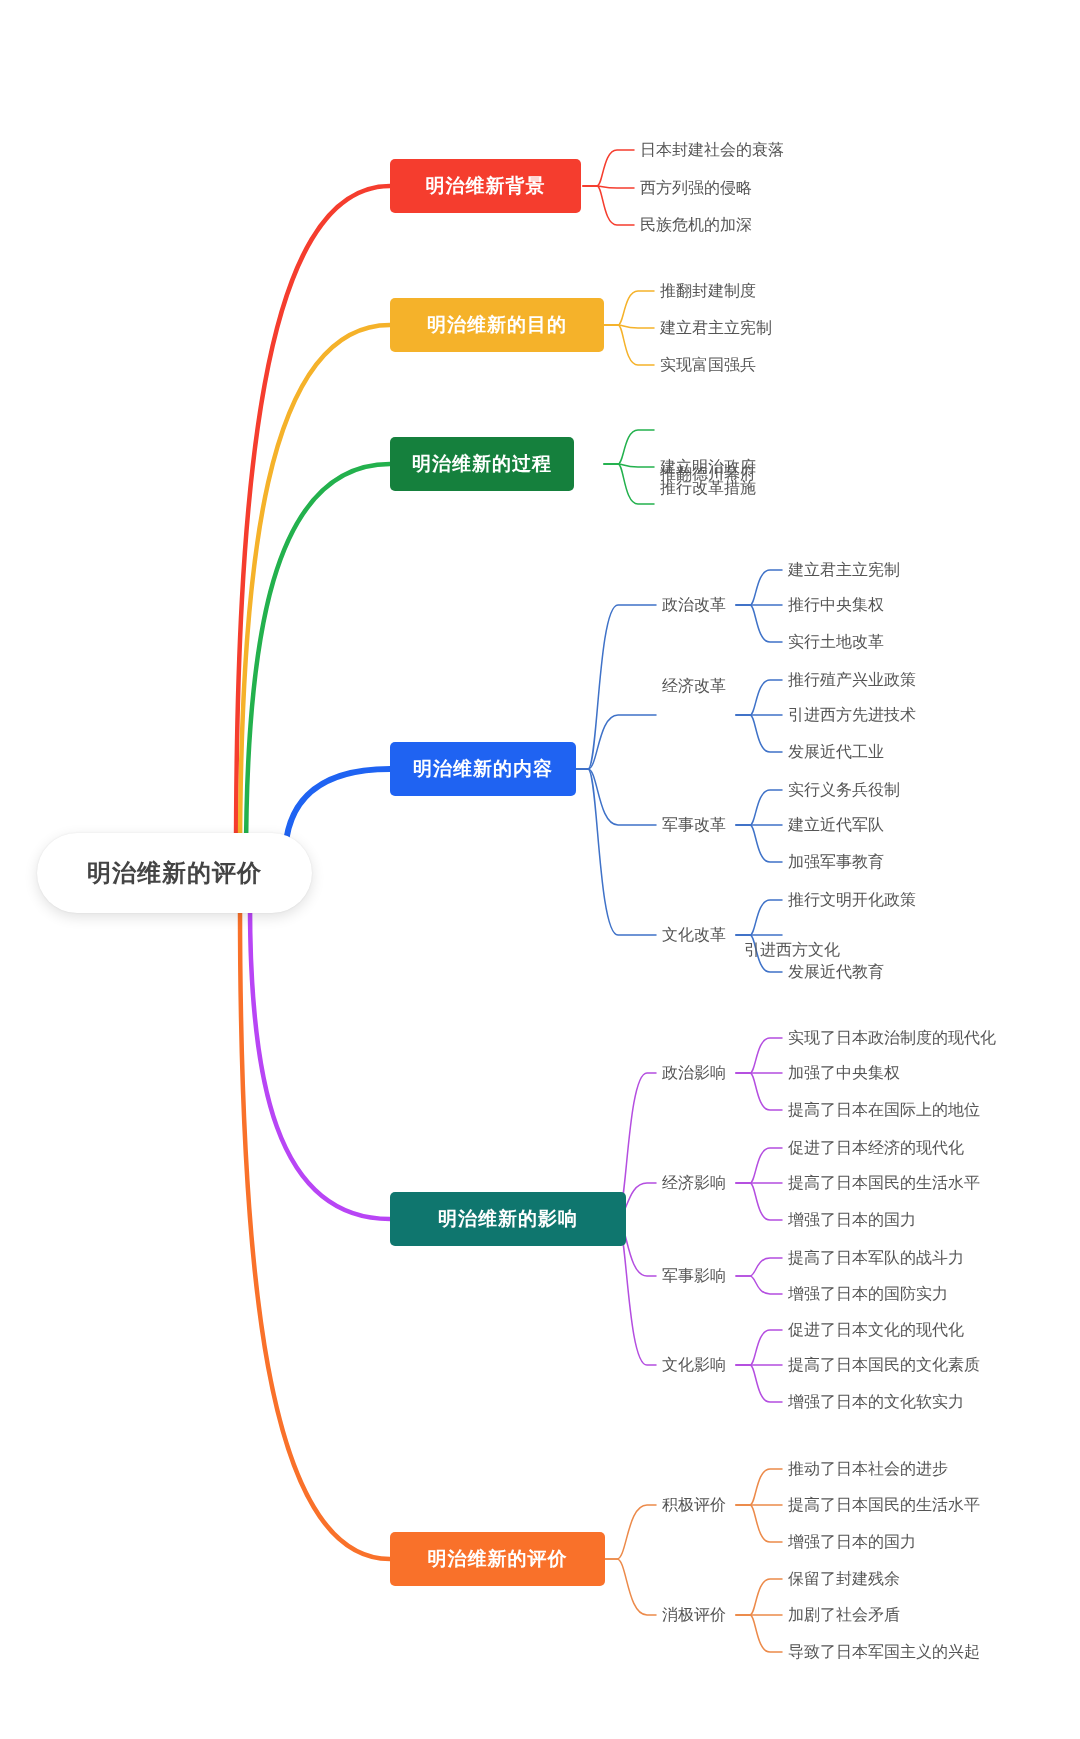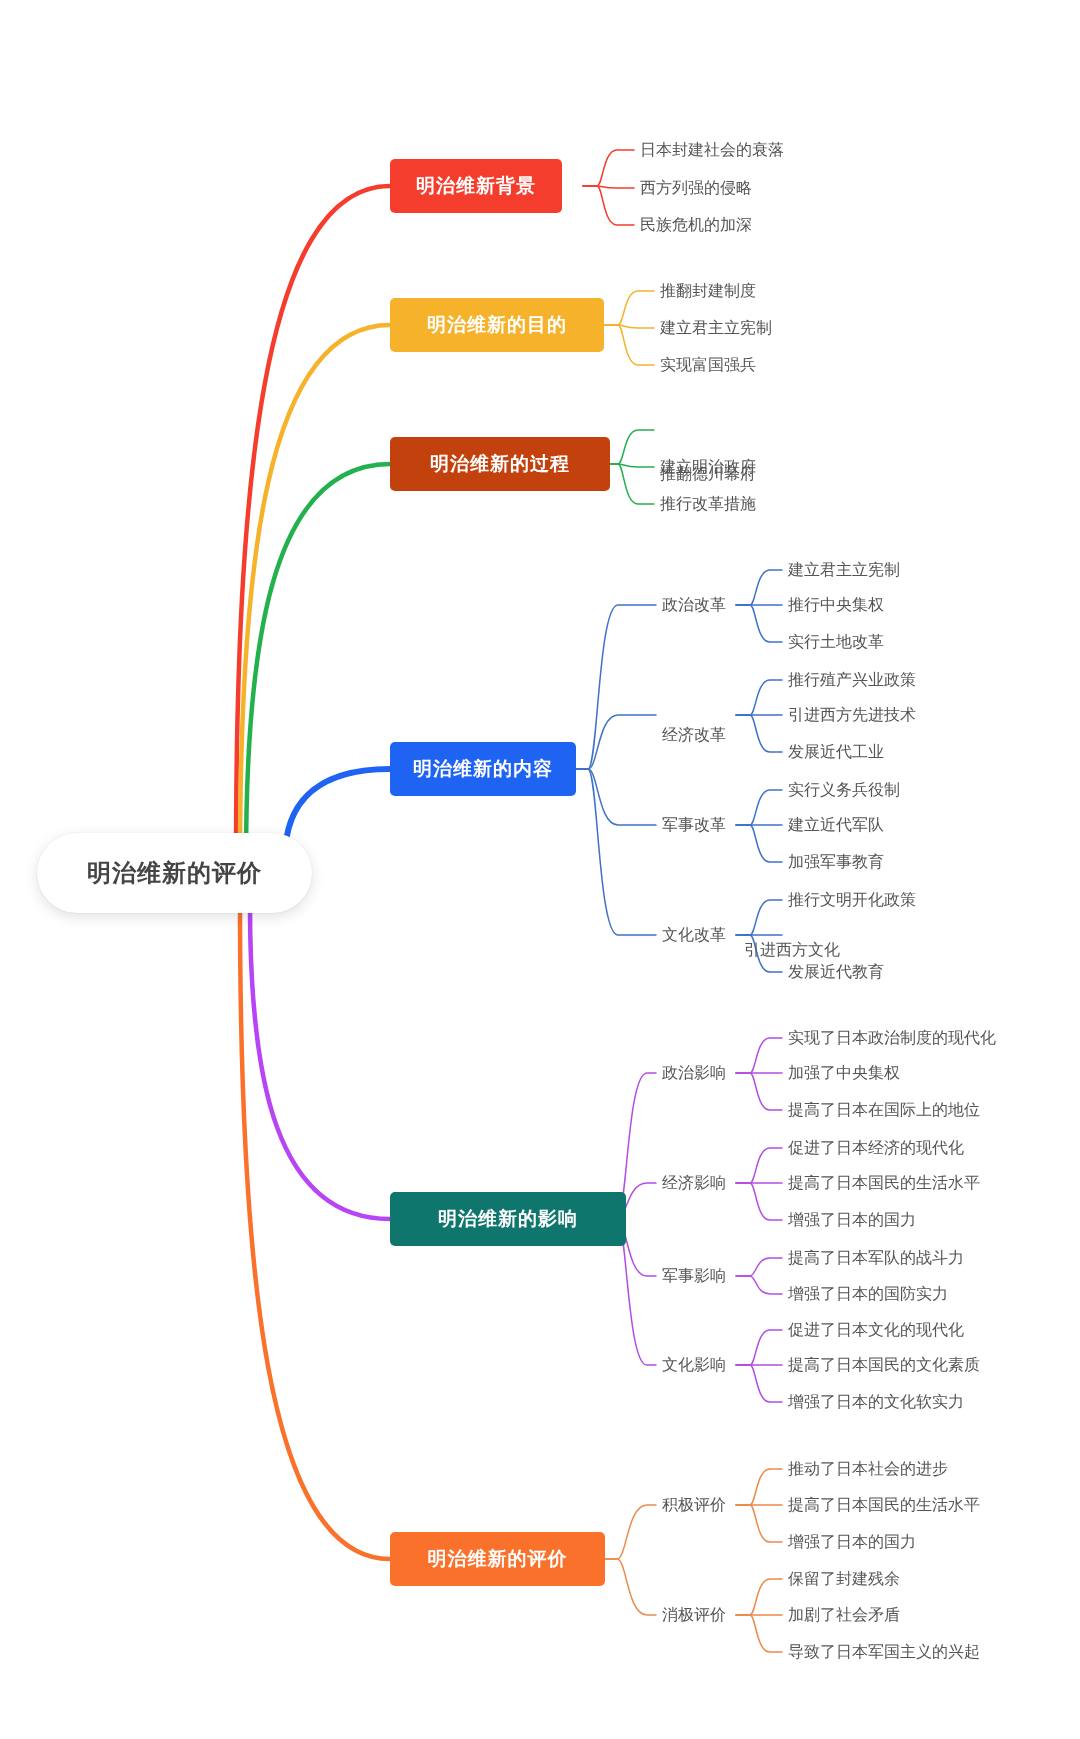--- a/index.html
+++ b/index.html
@@ -79,38 +79,38 @@
       <path d="M605,1559 L617,1559 C627,1559 627,1505 647,1505 L656,1505" fill="none" stroke="#ec8a4a" stroke-width="1.5" stroke-linecap="round"></path>
       <path d="M736,1505 L750,1505 C756,1505 756,1469 770,1469 L782,1469" fill="none" stroke="#ec8a4a" stroke-width="1.5" stroke-linecap="round"></path>
       <path d="M736,1505 L782,1505" fill="none" stroke="#ec8a4a" stroke-width="1.5" stroke-linecap="round"></path>
       <path d="M736,1505 L750,1505 C756,1505 756,1542 770,1542 L782,1542" fill="none" stroke="#ec8a4a" stroke-width="1.5" stroke-linecap="round"></path>
       <path d="M605,1559 L617,1559 C627,1559 627,1615 647,1615 L656,1615" fill="none" stroke="#ec8a4a" stroke-width="1.5" stroke-linecap="round"></path>
       <path d="M736,1615 L750,1615 C756,1615 756,1579 770,1579 L782,1579" fill="none" stroke="#ec8a4a" stroke-width="1.5" stroke-linecap="round"></path>
       <path d="M736,1615 L782,1615" fill="none" stroke="#ec8a4a" stroke-width="1.5" stroke-linecap="round"></path>
       <path d="M736,1615 L750,1615 C756,1615 756,1652 770,1652 L782,1652" fill="none" stroke="#ec8a4a" stroke-width="1.5" stroke-linecap="round"></path>
     </svg>
   <div class="root">明治维新的评价</div>
-<div class="branch" style="top: 159px; width: 172px; background: rgb(245, 61, 46);">明治维新背景</div>
+<div class="branch" style="top: 159px; width: 191px; background: rgb(245, 61, 46);">明治维新背景</div>
     <div class="leaf" style="left: 640px; top: 150px;">日本封建社会的衰落</div>
     <div class="leaf" style="left: 640px; top: 188px;">西方列强的侵略</div>
     <div class="leaf" style="left: 640px; top: 225px;">民族危机的加深</div>
     <div class="branch" style="top: 298px; width: 214px; background: rgb(245, 178, 42);">明治维新的目的</div>
     <div class="leaf" style="left: 660px; top: 291px;">推翻封建制度</div>
     <div class="leaf" style="left: 660px; top: 328px;">建立君主立宪制</div>
     <div class="leaf" style="left: 660px; top: 365px; text-align: right;">实现富国强兵</div>
-    <div class="branch" style="top: 437px; width: 220px; background: #c2410c;">明治维新的过程</div>
+    <div class="branch" style="top: 437px; width: 184px; background: #15803d;">明治维新的过程</div>
     <div class="leaf" style="left: 660px; top: 430px; margin-top: 44px;">推翻德川幕府</div>
     <div class="leaf" style="left: 660px; top: 467px;">建立明治政府</div>
-    <div class="leaf" style="left: 660px; top: 504px;">推行改革措施</div>
+    <div class="leaf" style="left: 660px; top: 488px;">推行改革措施</div>
     <div class="branch" style="top: 742px; width: 186px; background: rgb(31, 99, 242);">明治维新的内容</div>
     <div class="sub" style="left: 662px; top: 605px;">政治改革</div>
     <div class="leaf" style="left: 788px; top: 570px;">建立君主立宪制</div>
     <div class="leaf" style="left: 788px; top: 605px;">推行中央集权</div>
     <div class="leaf" style="left: 788px; top: 642px;">实行土地改革</div>
-    <div class="sub" style="left: 662px; top: 735px;">经济改革</div>
+    <div class="sub" style="left: 662px; top: 686px;">经济改革</div>
     <div class="leaf" style="left: 788px; top: 680px;">推行殖产兴业政策</div>
     <div class="leaf" style="left: 788px; top: 715px;">引进西方先进技术</div>
     <div class="leaf" style="left: 788px; top: 752px;">发展近代工业</div>
     <div class="sub" style="left: 662px; top: 825px;">军事改革</div>
     <div class="leaf" style="left: 788px; top: 790px;">实行义务兵役制</div>
     <div class="leaf" style="left: 788px; top: 825px;">建立近代军队</div>
     <div class="leaf" style="left: 788px; top: 862px;">加强军事教育</div>
     <div class="sub" style="left: 662px; top: 935px;">文化改革</div>
     <div class="leaf" style="left: 788px; top: 900px;">推行文明开化政策</div>
     <div class="leaf" style="left: 744px; top: 935px; margin-top: 15px;">引进西方文化</div>

